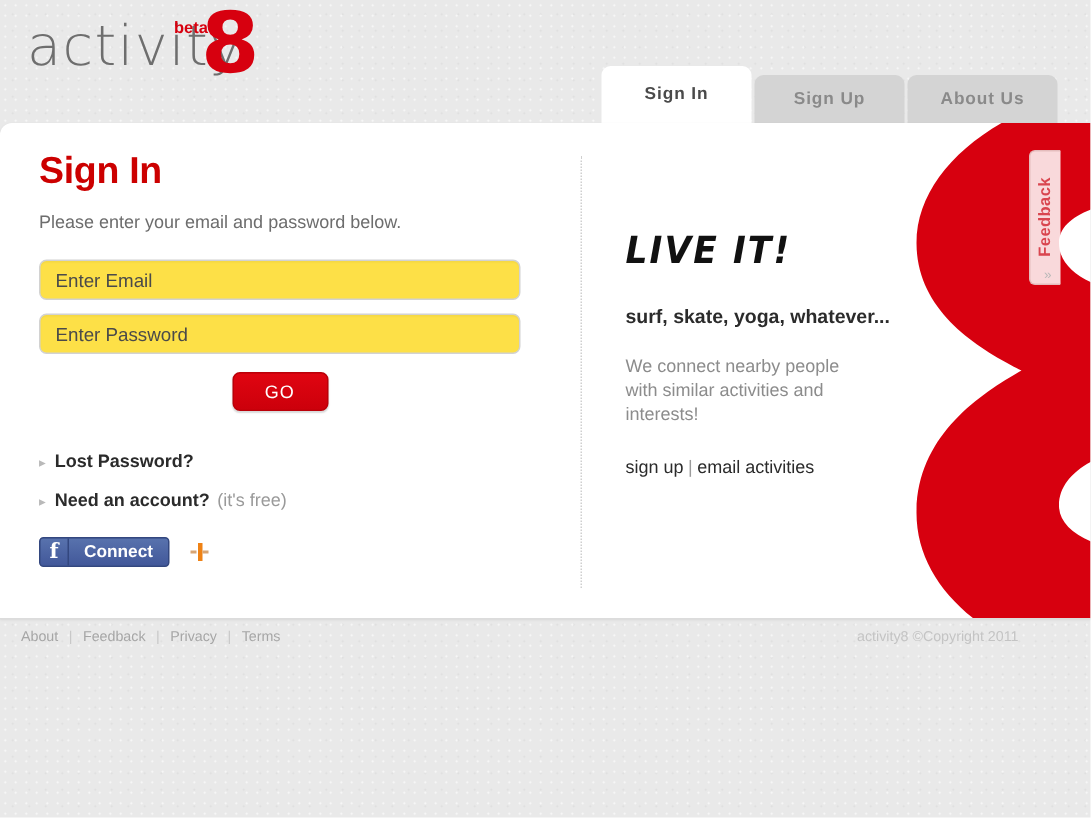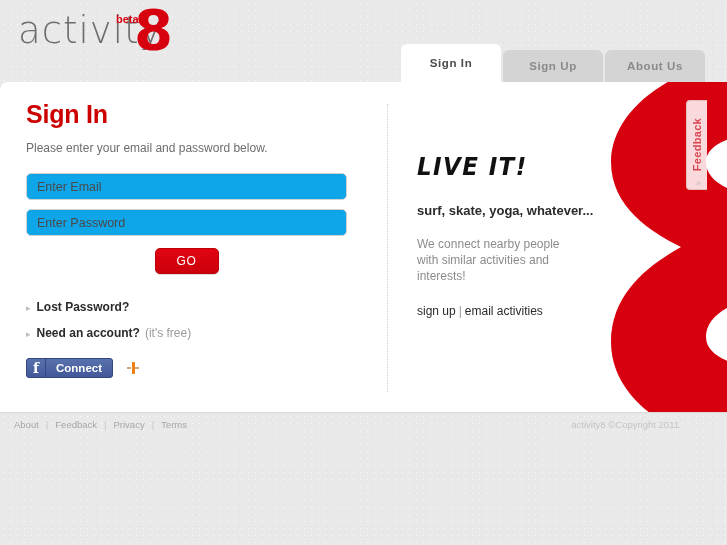--- a/index.html
+++ b/index.html
@@ -180,21 +180,21 @@
   .field {
     display: block;
     box-sizing: border-box;
     width: 321px;
     height: 27px;
     margin-bottom: 9px;
     padding: 0 10px;
     font-family: "Liberation Sans", sans-serif;
     font-size: 12.5px;
     color: #4a4a4a;
-    background: #0ea5e9;
+    background: #fde047;
     border: 1px solid #d2d2d2;
     border-radius: 5px;
     outline: none;
     box-shadow: inset 0 1px 1px rgba(0,0,0,0.04);
   }
   .field::placeholder { color: #4a4a4a; opacity: 1; }
 
   .go-row {
     width: 321px;
     display: flex;

